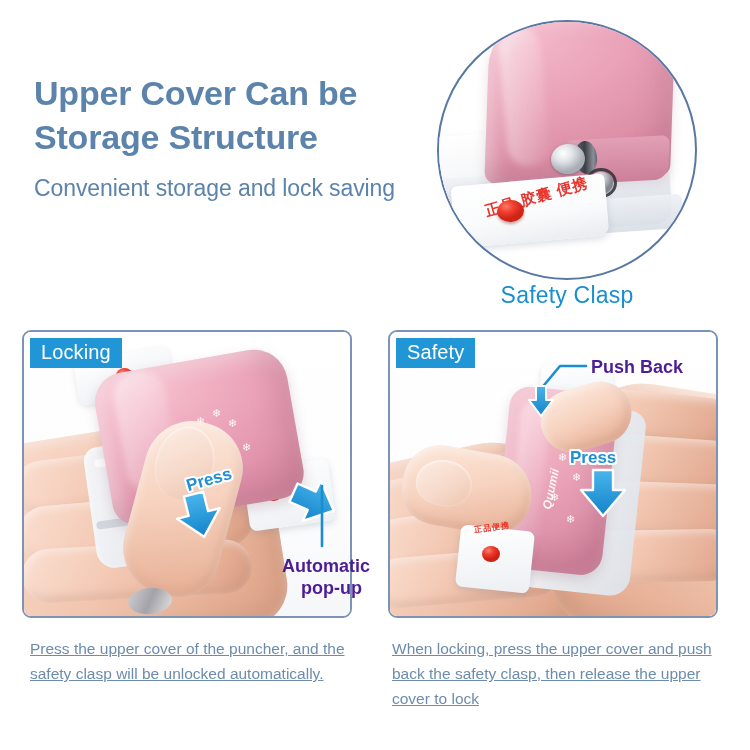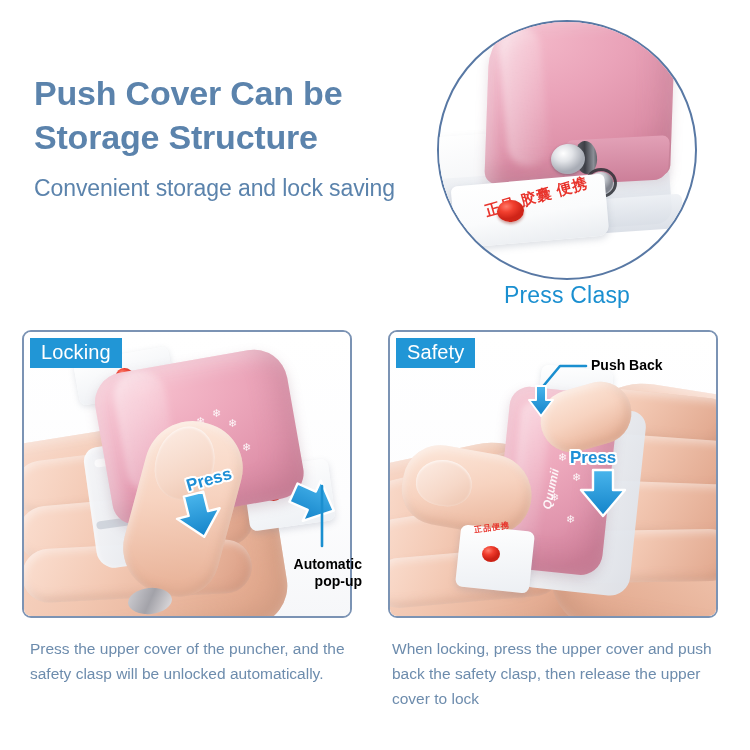--- a/index.html
+++ b/index.html
@@ -405,22 +405,22 @@
     font-size: 17px; font-weight: 700;
     color: #1f8fd6;
     transform: rotate(-16deg);
     text-shadow: -1.6px -1.6px 0 #fff, 1.6px -1.6px 0 #fff,
                  -1.6px 1.6px 0 #fff, 1.6px 1.6px 0 #fff,
                   0 2px 0 #fff, 2px 0 0 #fff, -2px 0 0 #fff, 0 -2px 0 #fff;
     z-index: 26;
   }
   .callout-text {
     position: absolute;
-    color: #000000;
-    font-size: 14px;
+    color: #4c1d95;
+    font-size: 18px;
     font-weight: 700;
     line-height: 1.22;
     z-index: 26;
   }
   .l-autotext { left: 282px; top: 556px; width: 80px; text-align: right; }
 
   
   .r-hand-left {
     position: absolute;
     left: -62px; top: 120px; width: 246px; height: 200px;
@@ -539,31 +539,32 @@
   }
 
   
   .caption {
     position: absolute;
     top: 636px;
     width: 330px;
     font-size: 15.5px;
     line-height: 1.62;
     color: #6d8cad;
+    text-decoration: underline;
   }
   .caption-left  { left: 30px; }
   .caption-right { left: 392px; }
 </style>
 </head>
 <body>
 
 <div id="page">
 
   <div class="headline">
-    <h1>Push Cover Can be Storage Structure</h1>
+    <h1>Upper Cover Can be Storage Structure</h1>
     <h2>Convenient storage and lock saving</h2>
   </div>
 
   <div class="hero-circle-wrap">
     <div class="hero-circle">
       <div class="hero-scene">
         <div class="hero-base"></div>
         <div class="hero-base-rim"></div>
         <div class="hero-base-seam"></div>
 
@@ -575,21 +576,21 @@
         <div class="hero-pin-a"></div>
         <div class="hero-pin-b-ring"></div>
         <div class="hero-pin-b"></div>
 
         <div class="hero-clasp"></div>
         <div class="hero-clasp-text">正品 胶囊 便携</div>
         <div class="hero-red-btn"></div>
       </div>
     </div>
   </div>
-  <div class="hero-caption">Press Clasp</div>
+  <div class="hero-caption">Safety Clasp</div>
 
   <div class="panel panel-left">
     <div class="photo">
 
       <div class="l-palm"></div>
       <div class="finger l-f1"></div>
       <div class="finger l-f2"></div>
       <div class="finger l-f3"></div>
       <div class="l-ring"></div>
 

